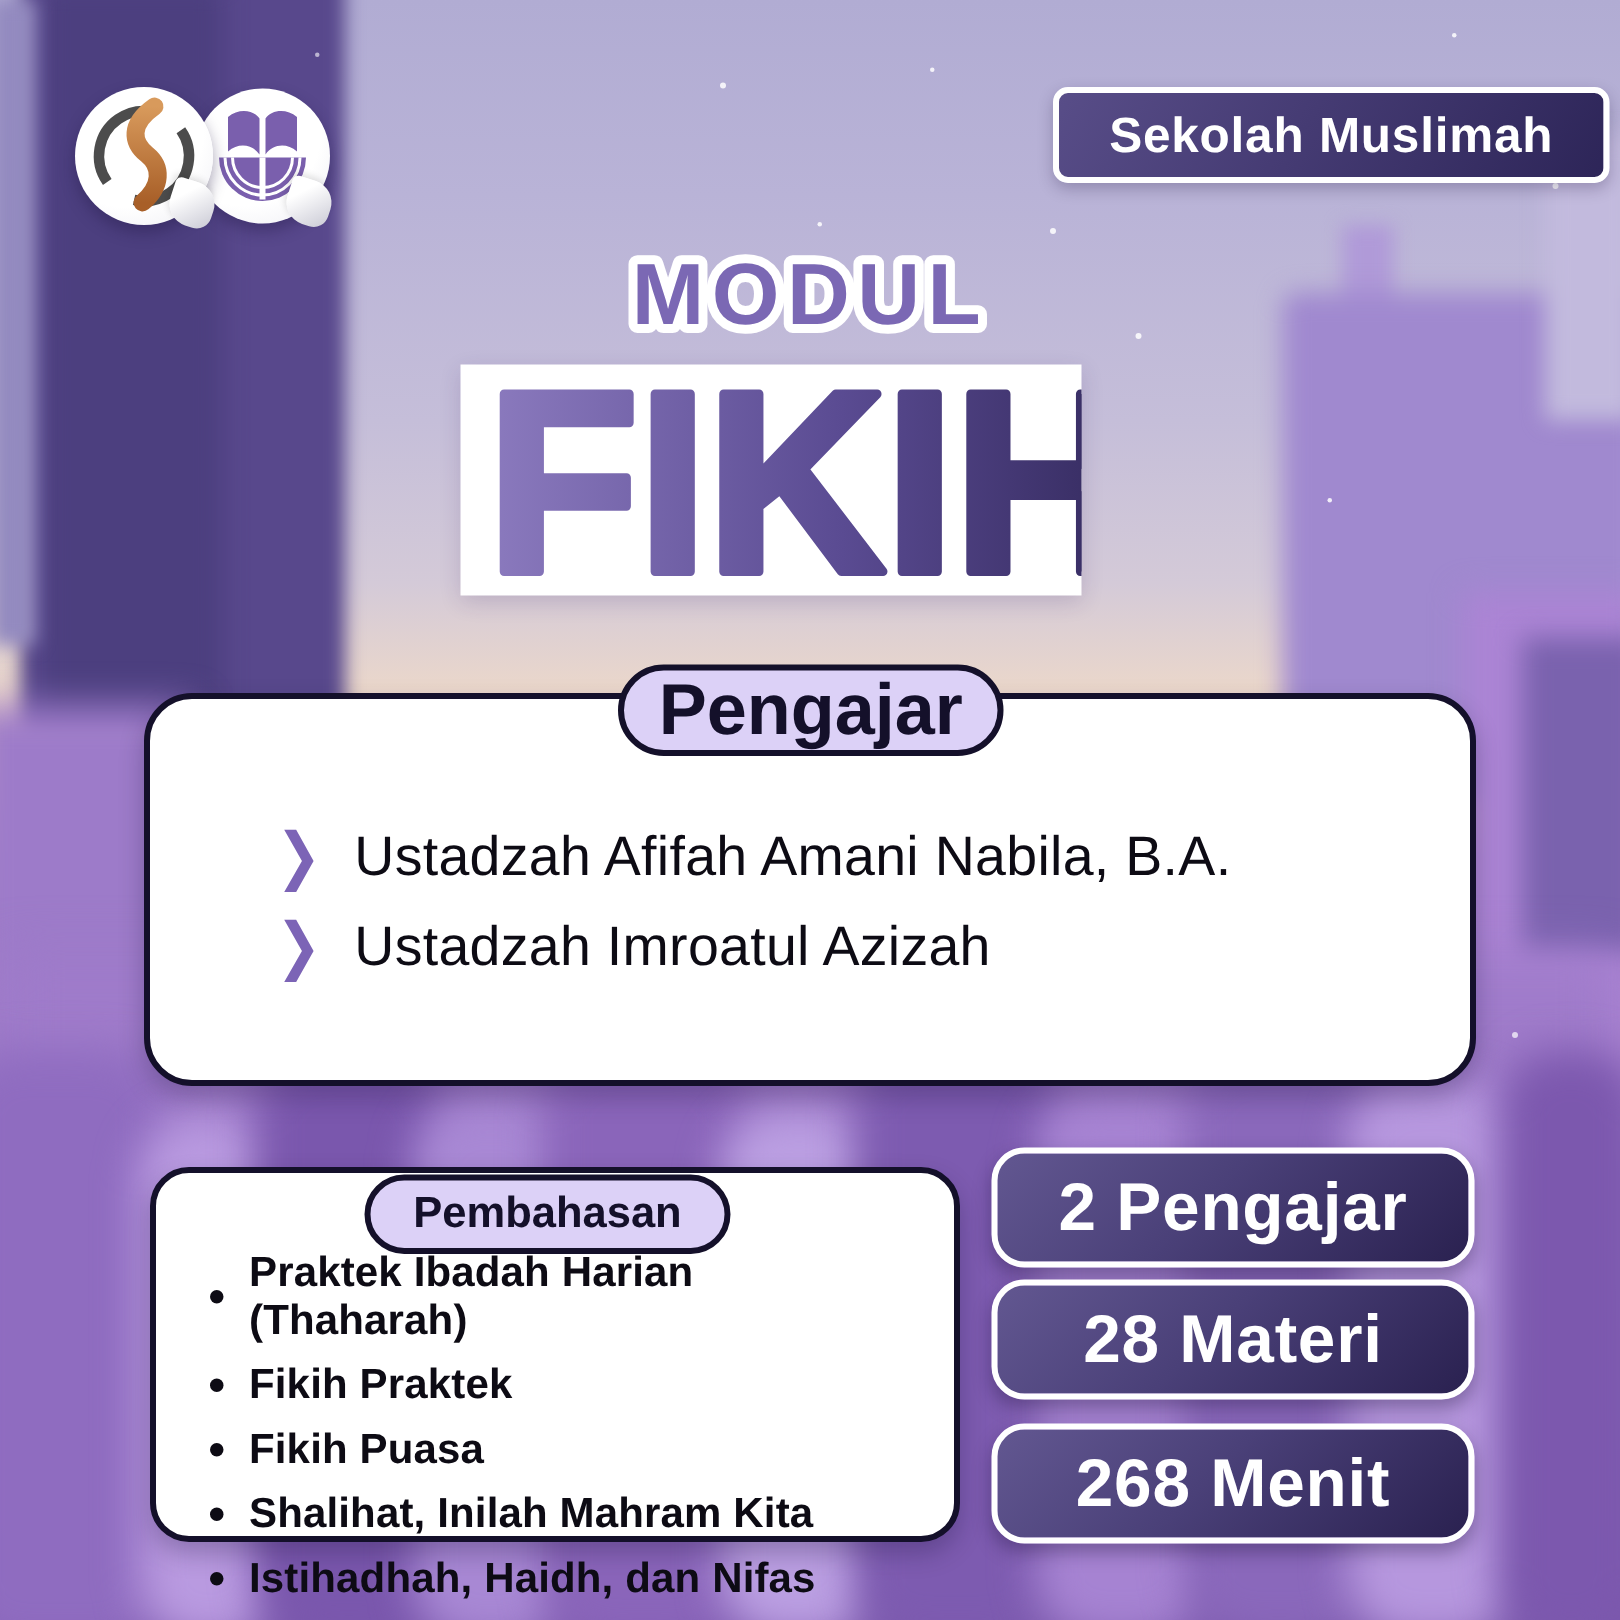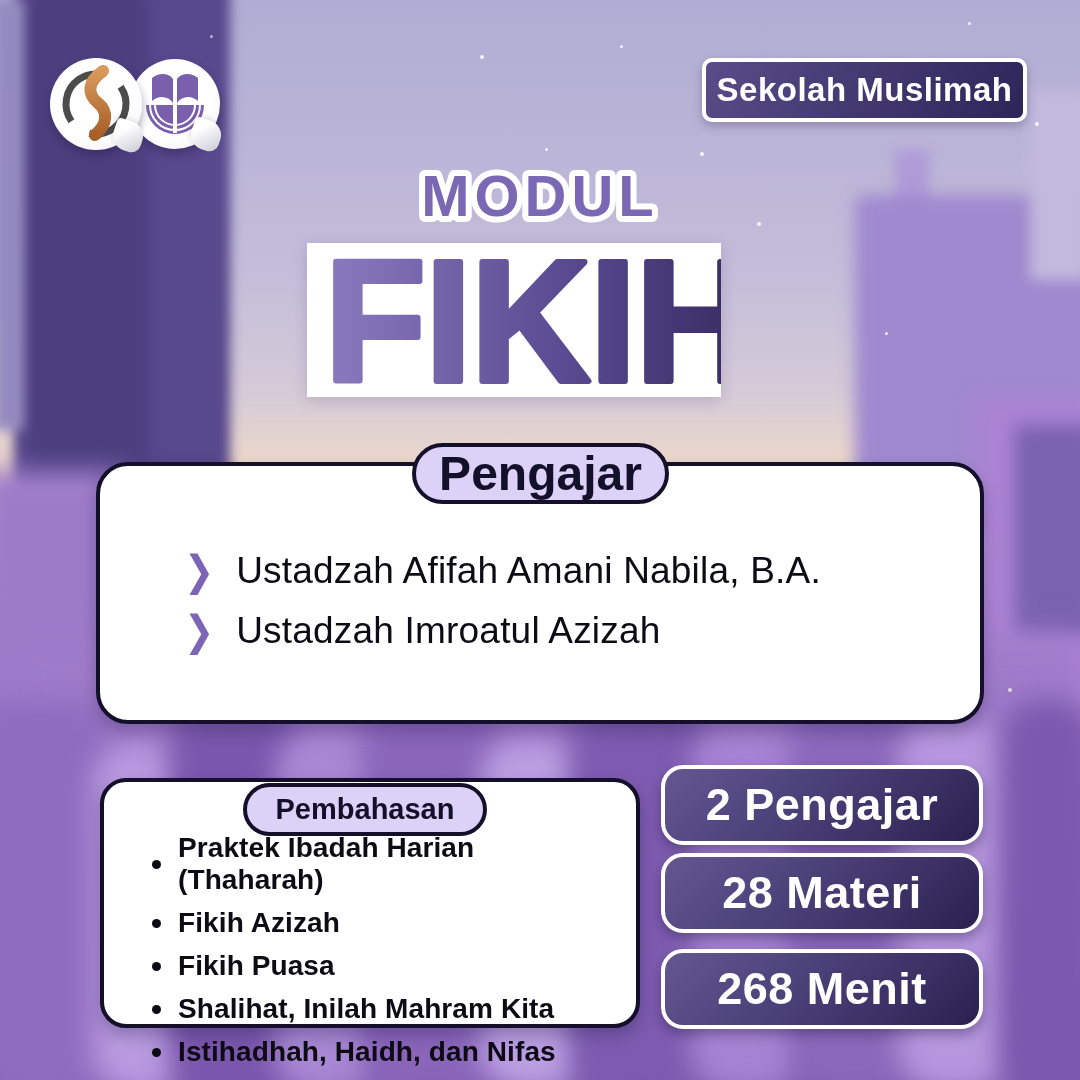--- a/index.html
+++ b/index.html
@@ -29,39 +29,39 @@
   
   .logos{position:absolute;left:50px;top:52px;width:180px;height:105px;}
   .sticker{position:absolute;background:radial-gradient(circle at 38% 32%,#ffffff 60%,#ececf2 100%);
     border-radius:50%;box-shadow:0 5px 10px rgba(35,25,70,.4);display:flex;align-items:center;justify-content:center;}
   .sticker::after{content:"";position:absolute;right:-1px;bottom:-1px;width:30px;height:30px;
     background:linear-gradient(315deg,#c9c9d4 0%,#ffffff 70%);
     border-radius:4px 50% 10px 50%;transform:rotate(18deg);box-shadow:-2px -2px 5px rgba(0,0,0,.12);}
   .s1{left:0;top:6px;width:92px;height:92px;z-index:2;}
   .s2{left:80px;top:7px;width:90px;height:90px;z-index:1;}
   
-  .org-badge{position:absolute;left:702px;top:58px;width:325px;height:64px;
+  .org-badge{position:absolute;left:702px;top:58px;width:371px;height:64px;
     background:linear-gradient(120deg,#584d88 0%,#453b73 45%,#2d2558 100%);
     border:4px solid #ffffff;border-radius:10px;box-sizing:border-box;
     display:flex;align-items:center;justify-content:center;
     color:#ffffff;font-size:33px;font-weight:bold;letter-spacing:.5px;
     box-shadow:0 4px 10px rgba(30,20,60,.25);}
   
   .modul-svg{position:absolute;left:340px;top:154px;}
   .fikih-block{position:absolute;left:307px;top:243px;width:414px;height:154px;background:#ffffff;
     display:flex;align-items:center;justify-content:center;box-shadow:0 4px 14px rgba(60,40,100,.18);}
   
   .pill{position:absolute;background:#dcd1f7;border:4px solid #14102a;box-sizing:border-box;
     display:flex;align-items:center;justify-content:center;color:#14102a;font-weight:bold;z-index:6;}
   .pill-pengajar{left:412px;top:443px;width:257px;height:61px;border-radius:32px;font-size:48px;}
   .pill-pembahasan{left:243px;top:783px;width:244px;height:53px;border-radius:28px;font-size:29px;}
   .card{position:absolute;background:#ffffff;border:4px solid #14102a;box-sizing:border-box;z-index:5;
     box-shadow:0 8px 16px rgba(30,18,60,.28);}
   .card-pengajar{left:96px;top:462px;width:888px;height:262px;border-radius:32px;padding:84px 40px 0 84px;}
-  .card-pembahasan{left:100px;top:778px;width:540px;height:250px;border-radius:26px;padding:50px 24px 0 48px;}
+  .card-pembahasan{left:100px;top:778px;width:540px;height:250px;border-radius:26px;padding:50px 24px 0 36px;}
   .p-row{display:flex;align-items:center;margin-bottom:18px;}
   .p-arrow{color:#7c64b6;font-size:36px;font-weight:bold;margin-right:22px;line-height:1;transform:scaleY(1.15);}
   .p-text{color:#0d0b14;font-size:37px;font-weight:normal;letter-spacing:.2px;}
   .b-row{display:flex;align-items:center;margin-bottom:11px;}
   .b-dot{width:9px;height:9px;border-radius:50%;background:#0d0b14;margin-right:17px;flex:none;}
   .b-text{color:#0d0b14;font-size:28px;font-weight:bold;letter-spacing:.1px;}
   
   .stat{position:absolute;left:661px;width:322px;height:80px;
     background:linear-gradient(135deg,#625791 0%,#4a4078 45%,#2a2150 100%);
     border:4px solid #ffffff;border-radius:22px;box-sizing:border-box;z-index:5;
@@ -173,21 +173,21 @@
   </div>
 
   <div class="pill pill-pembahasan">Pembahasan</div>
   <div class="card card-pembahasan">
     <div class="b-row">
       <span class="b-dot"></span>
       <span class="b-text">Praktek Ibadah Harian (Thaharah)</span>
     </div>
     <div class="b-row">
       <span class="b-dot"></span>
-      <span class="b-text">Fikih Azizah</span>
+      <span class="b-text">Fikih Praktek</span>
     </div>
     <div class="b-row">
       <span class="b-dot"></span>
       <span class="b-text">Fikih Puasa</span>
     </div>
     <div class="b-row">
       <span class="b-dot"></span>
       <span class="b-text">Shalihat, Inilah Mahram Kita</span>
     </div>
     <div class="b-row">

